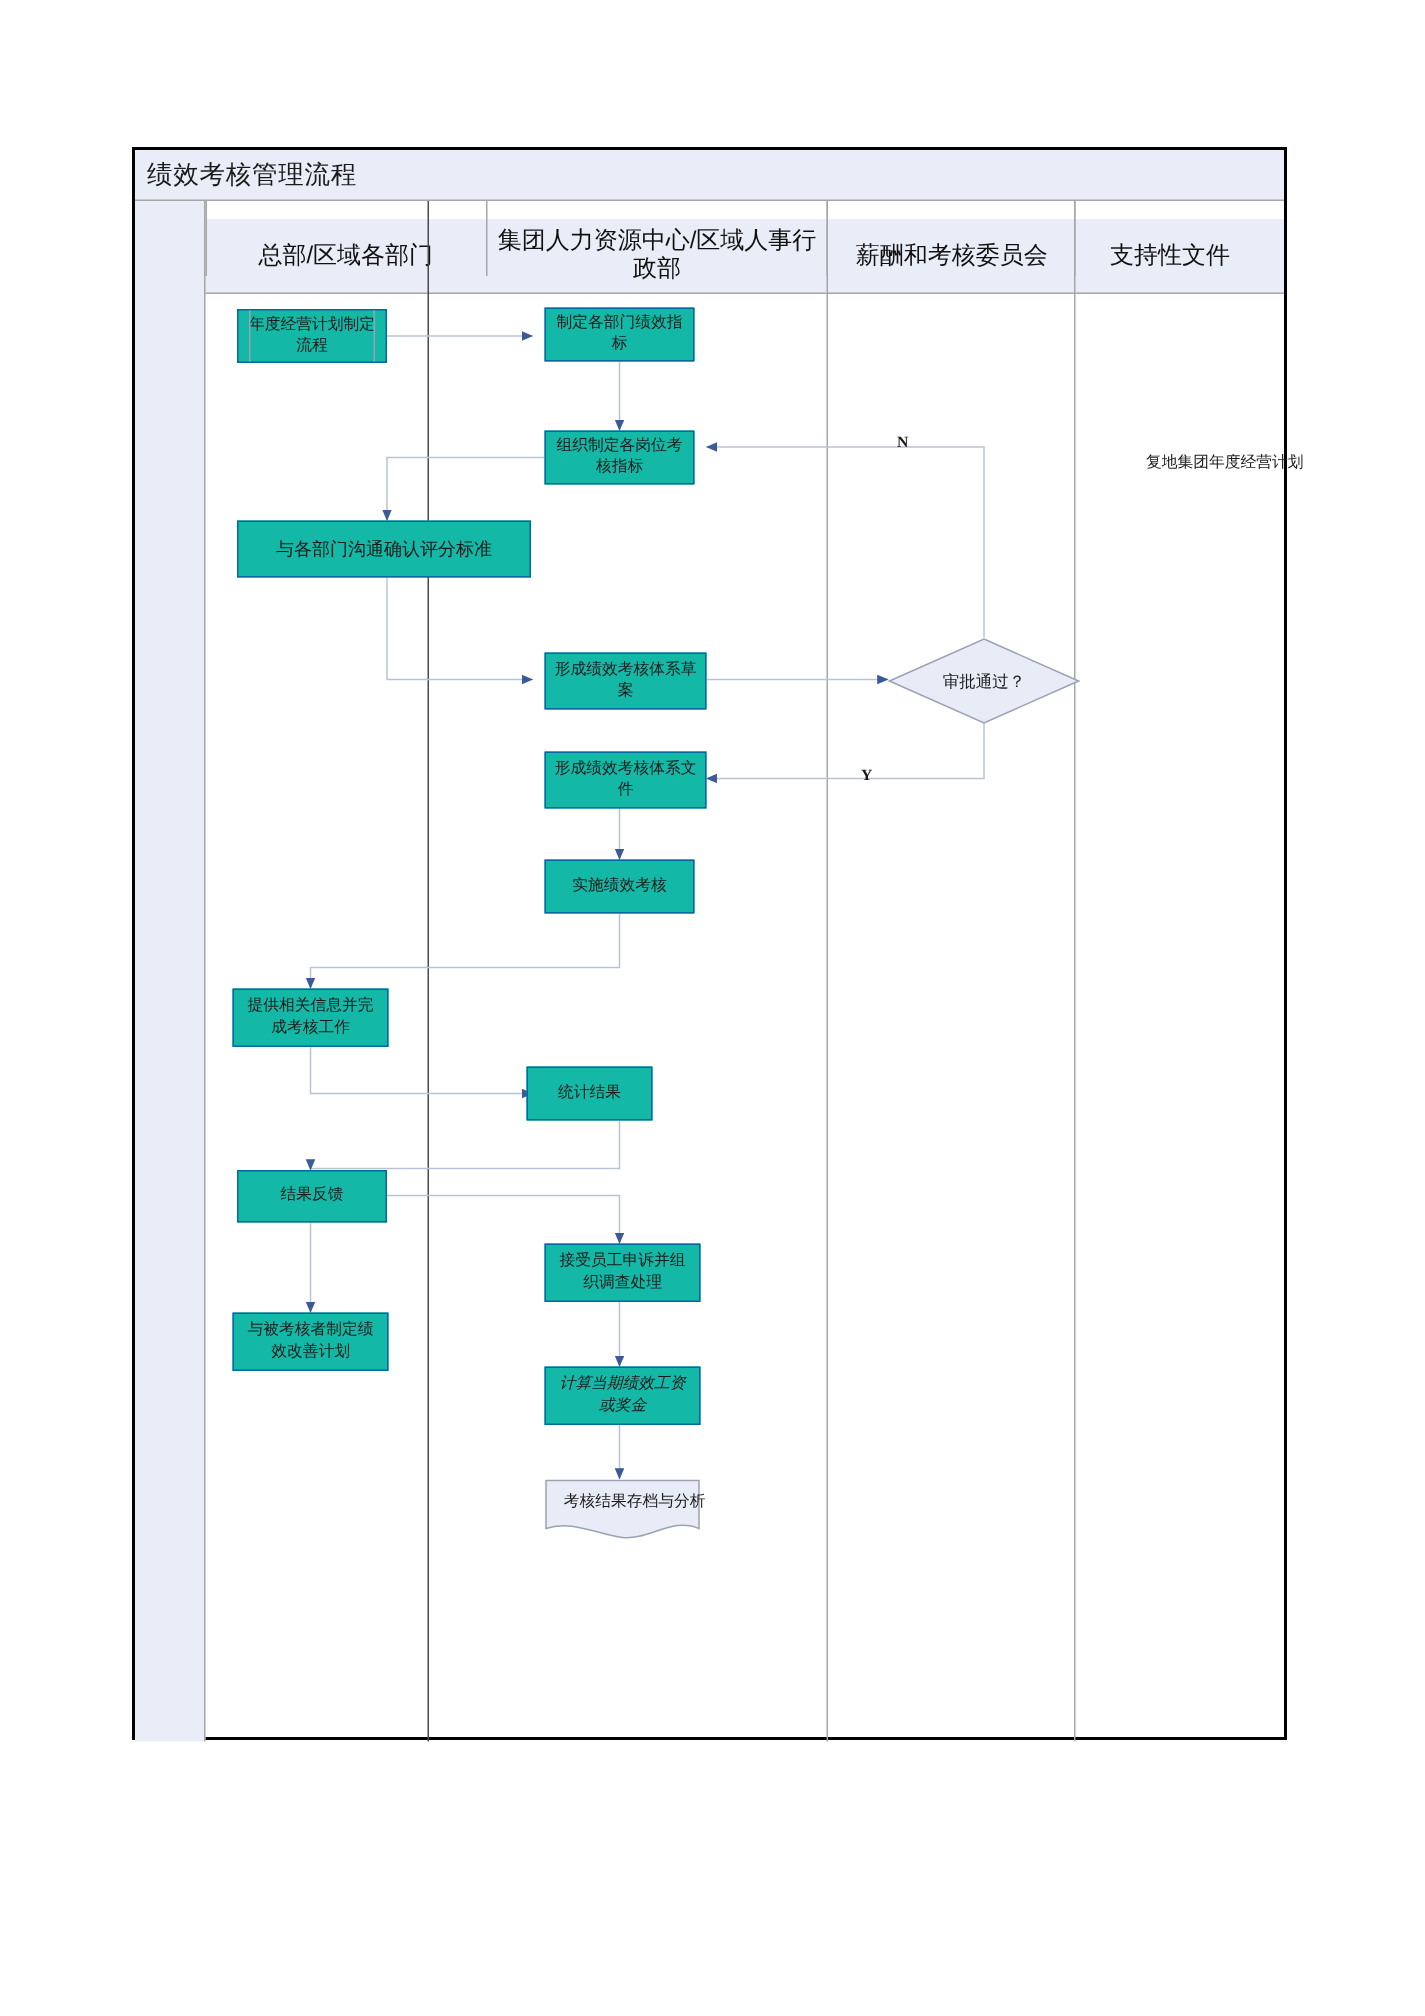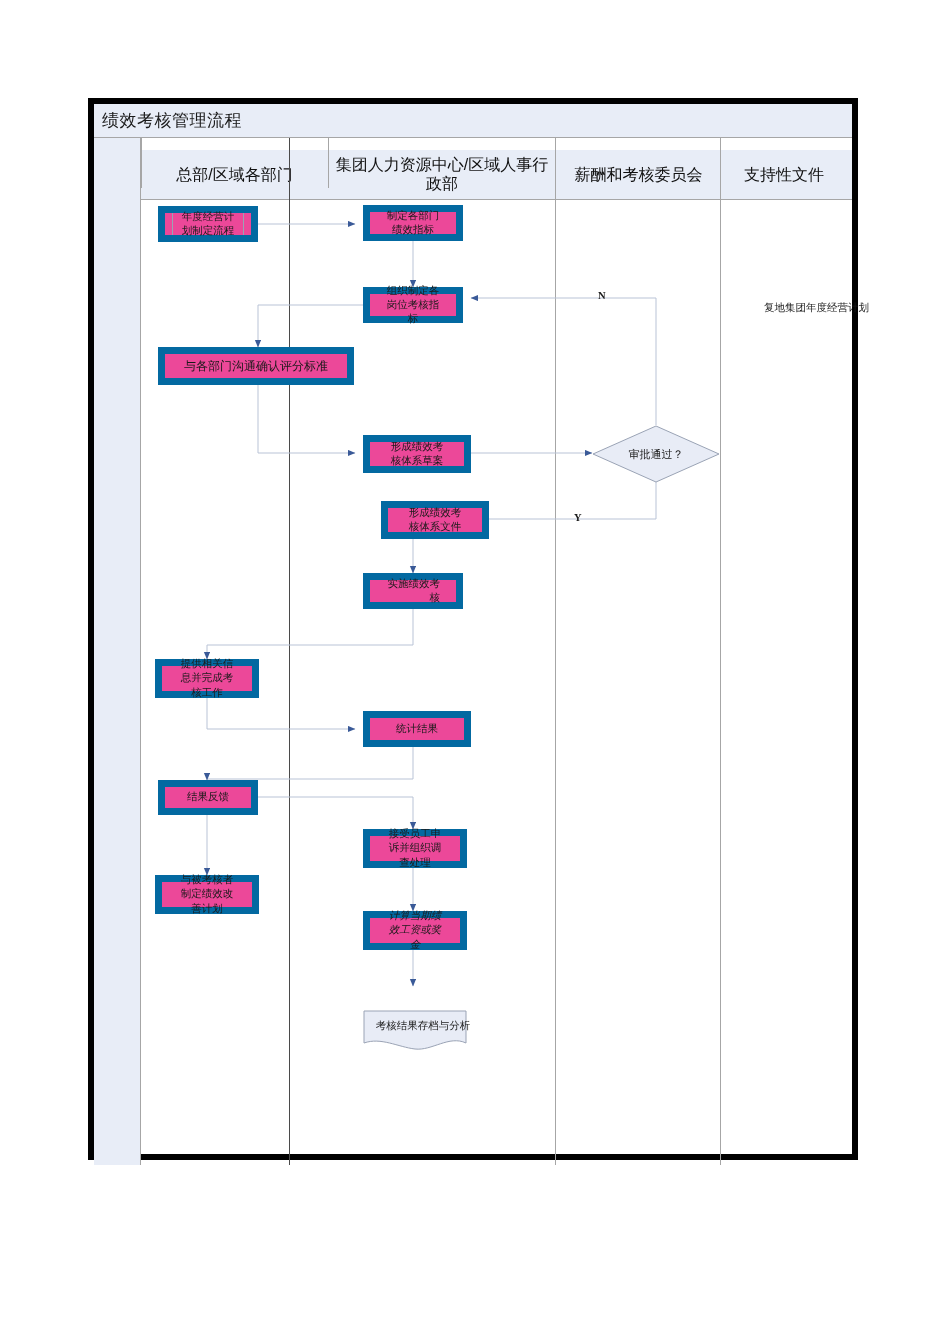--- a/index.html
+++ b/index.html
@@ -15,21 +15,21 @@
     overflow: hidden;
   }
 
   
   #flow-table {
     position: absolute;
     left: 88px;
     top: 98px;
     width: 770px;
     height: 1062px;
-    border: 6px solid #000000;
+    border: 2px solid #000000;
     box-sizing: border-box;
     background: #ffffff;
   }
 
   
   #title-band {
     position: absolute;
     left: 0;
     top: 0;
     width: 100%;
@@ -108,31 +108,31 @@
     top: 0;
     width: 950px;
     height: 1344px;
     pointer-events: none;
   }
 
   
   .node {
     position: absolute;
     box-sizing: border-box;
-    background: #ec4899;
-    border: 7px solid #0369a1;
+    background: #14b8a6;
+    border: 1px solid #0369a1;
     display: flex;
     align-items: center;
     justify-content: center;
     text-align: center;
     font-size: 10.5px;
     color: #1a1a1a;
     line-height: 1.35;
     font-family: "Liberation Serif", "DejaVu Serif", serif;
-    padding: 0 16px;
+    padding: 0 5px;
   }
   .node.wide-text { font-size: 12px; }
 
   
   .node.predef::before,
   .node.predef::after {
     content: "";
     position: absolute;
     top: 0;
     bottom: 0;
@@ -273,37 +273,37 @@
 
 <div class="node" style="left:363px; top:435px; width:108px; height:38px;">形成绩效考核体系草案</div>
 
 <div class="diamond-wrap" style="left:592px; top:425px; width:128px; height:58px;">
   <svg width="128" height="58" viewBox="0 0 128 58">
     <polygon points="64,1 127,29 64,57 1,29" fill="#e8ecf6" stroke="#9aa3b5" stroke-width="1"></polygon>
   </svg>
   <div class="dlabel">审批通过？</div>
 </div>
 
-<div class="node" style="left:363px; top:501px; width:108px; height:38px;margin-left:18px;">形成绩效考核体系文件</div>
+<div class="node" style="left:363px; top:501px; width:108px; height:38px;">形成绩效考核体系文件</div>
 
 <div class="node" style="left:363px; top:573px; width:100px; height:36px;text-align:right;">实施绩效考核</div>
 
 <div class="node" style="left:155px; top:659px; width:104px; height:39px;">提供相关信息并完成考核工作</div>
 
-<div class="node" style="left:363px; top:711px; width:108px; height:36px;">统计结果</div>
+<div class="node" style="left:351px; top:711px; width:84px; height:36px;">统计结果</div>
 
 <div class="node" style="left:158px; top:780px; width:100px; height:35px;">结果反馈</div>
 
 <div class="node" style="left:363px; top:829px; width:104px; height:39px;">接受员工申诉并组织调查处理</div>
 
 <div class="node" style="left:155px; top:875px; width:104px; height:39px;">与被考核者制定绩效改善计划</div>
 
 <div class="node" style="left:363px; top:911px; width:104px; height:39px;font-style:italic;">计算当期绩效工资或奖金</div>
 
-<div class="doc-wrap" style="left:363px; top:986px; width:120px; height:42px;margin-top:24px;">
+<div class="doc-wrap" style="left:363px; top:986px; width:120px; height:42px;">
   <svg width="104" height="42" viewBox="0 0 104 42">
     <path d="M1,1 L103,1 L103,33 C86,25 69,41 52,39 C35,37 18,27 1,33 Z" fill="#e8ecf6" stroke="#9aa3b5" stroke-width="1"></path>
   </svg>
   <div class="doclabel">考核结果存档与分析</div>
 </div>
 
 <div class="branch-label" style="left:598px; top:290px;">N</div>
 <div class="branch-label" style="left:574px; top:512px;">Y</div>
 
 <div class="note-text" style="left:728px; top:301px;margin-left:36px;">复地集团年度经营计划</div>

